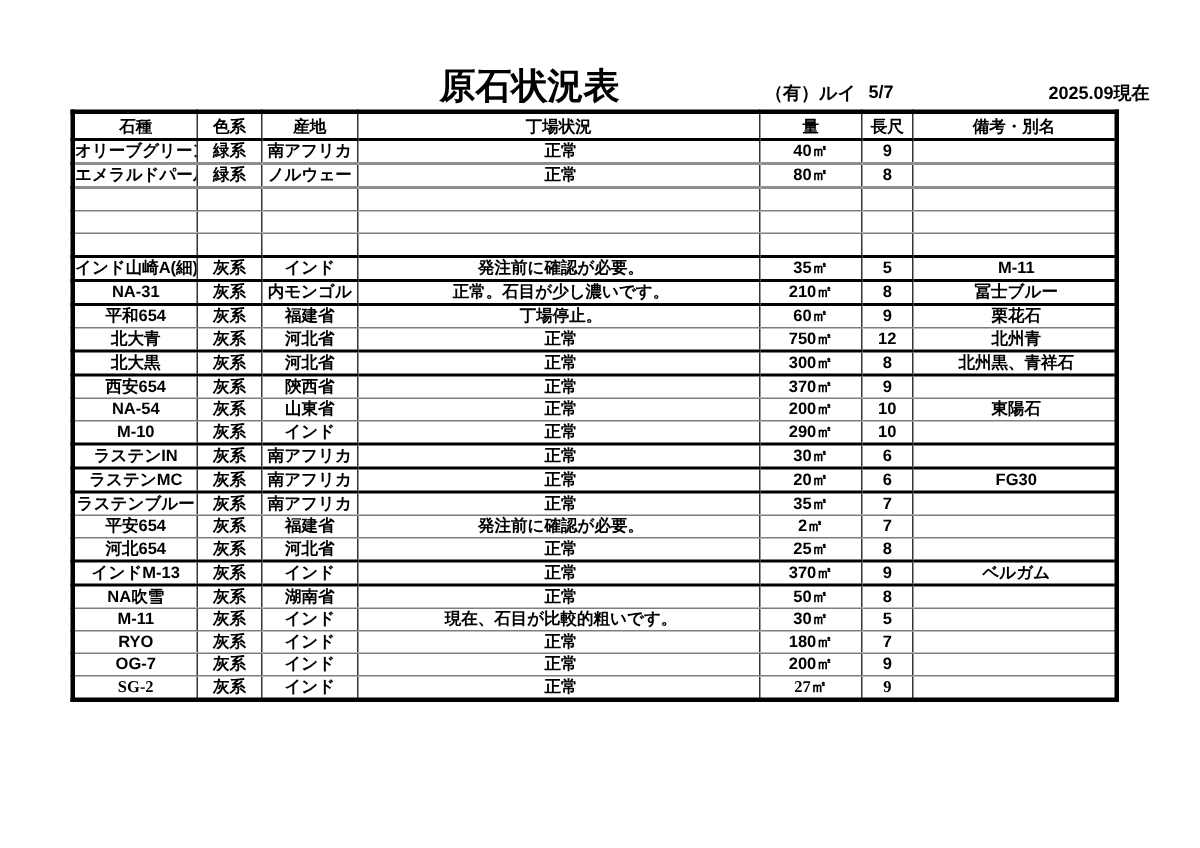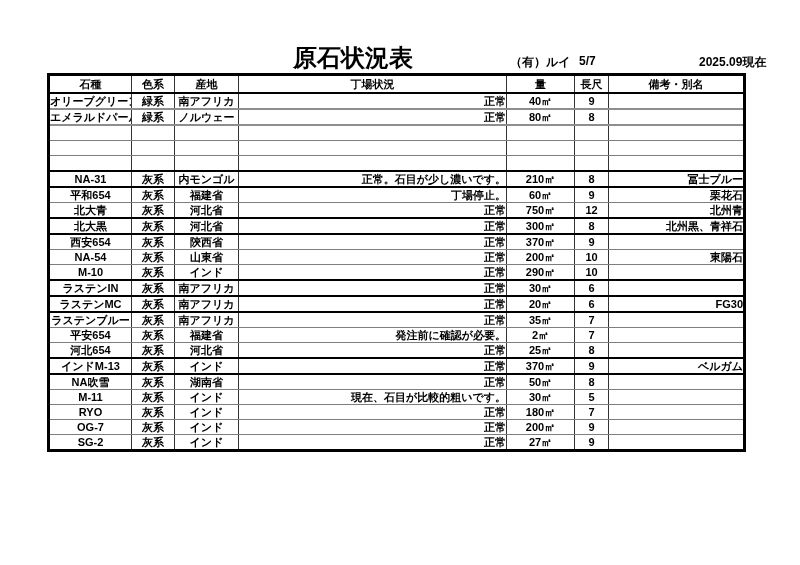--- a/index.html
+++ b/index.html
@@ -29,25 +29,25 @@
   }
   th:first-child, td:first-child { border-left:none; }
   thead th {
     height:16px; text-align:center;
     border-bottom:2px solid #000;
   }
   tbody td {
     height:14px; line-height:14px;
     border-bottom:1px solid #7e7e7e;
   }
-  tbody tr:last-child td { border-bottom:none; }
+  tbody tr:last-child td { border-bottom:none;font-family:Liberation Serif, serif; }
   tr.sep-thick td { border-bottom:2px solid #000; }
   tr.sep-gray  td { border-bottom:2px solid #8e8e8e; }
   .c0,.c1,.c2,.c4,.c5 { text-align:center; }
-  .c3,.c6 { text-align:right; padding-left:3px; }
+  .c3,.c6 { text-align:center; padding-left:3px; }
 </style>
 </head>
 <body>
 
 <div class="page-title">原石状況表</div>
 <div class="meta meta-company">（有）ルイ</div>
 <div class="meta meta-page">5/7</div>
 <div class="meta meta-date">2025.09現在</div>
 
 <table class="stone-table">
@@ -111,20 +111,29 @@
       <tr class="sep-thick">
         <td class="c0"></td>
         <td class="c1"></td>
         <td class="c2"></td>
         <td class="c3"></td>
         <td class="c4"></td>
         <td class="c5"></td>
         <td class="c6"></td>
       </tr>
       <tr class="sep-thick">
+        <td class="c0">インド山崎A(細)</td>
+        <td class="c1">灰系</td>
+        <td class="c2">インド</td>
+        <td class="c3">発注前に確認が必要。</td>
+        <td class="c4">35㎡</td>
+        <td class="c5">5</td>
+        <td class="c6">M-11</td>
+      </tr>
+      <tr class="sep-thick">
         <td class="c0">NA-31</td>
         <td class="c1">灰系</td>
         <td class="c2">内モンゴル</td>
         <td class="c3">正常。石目が少し濃いです。</td>
         <td class="c4">210㎡</td>
         <td class="c5">8</td>
         <td class="c6">冨士ブルー</td>
       </tr>
       <tr>
         <td class="c0">平和654</td>

